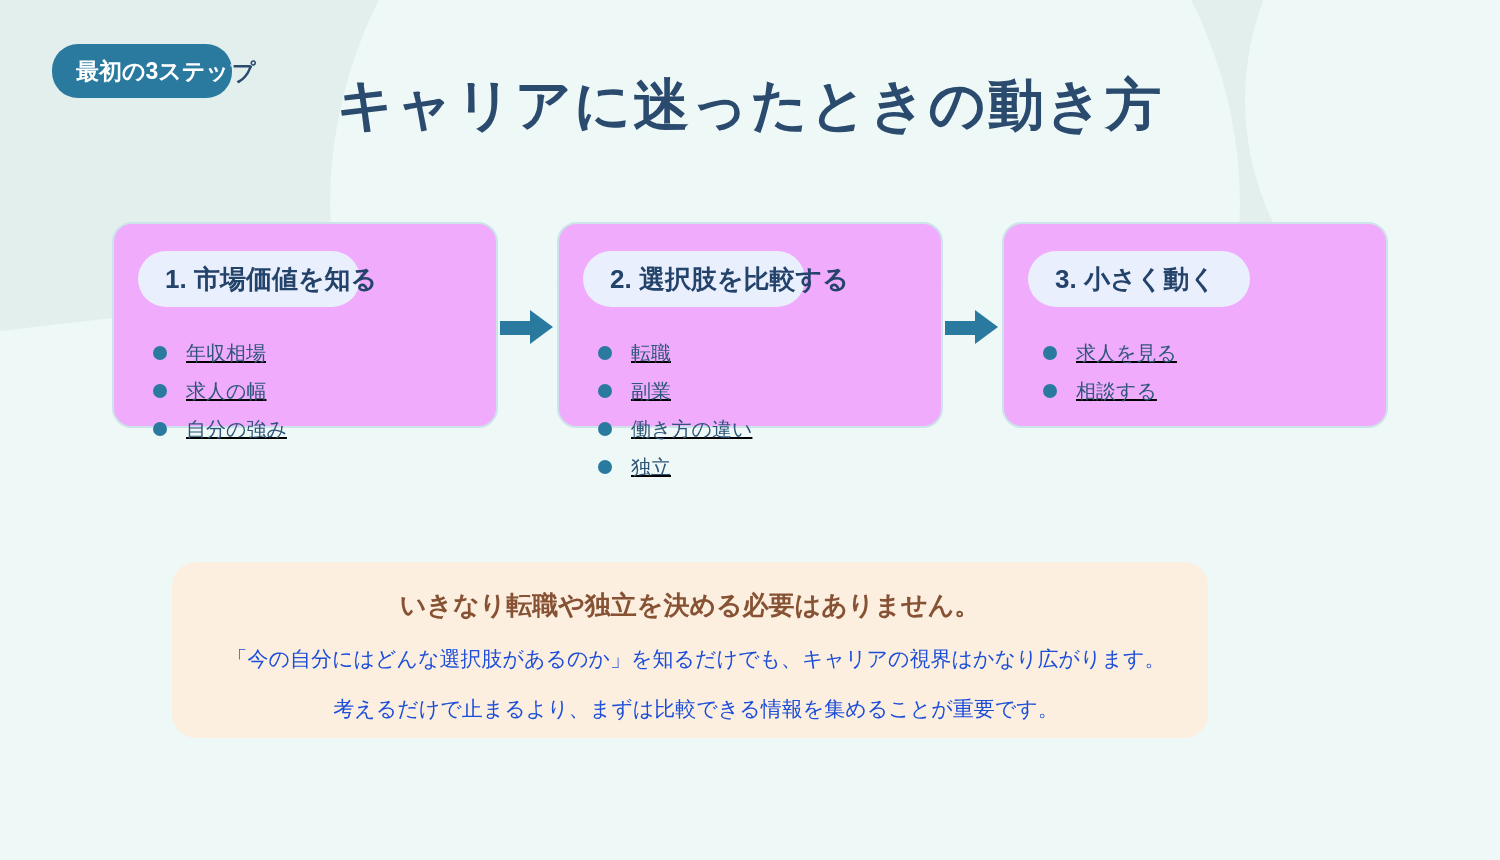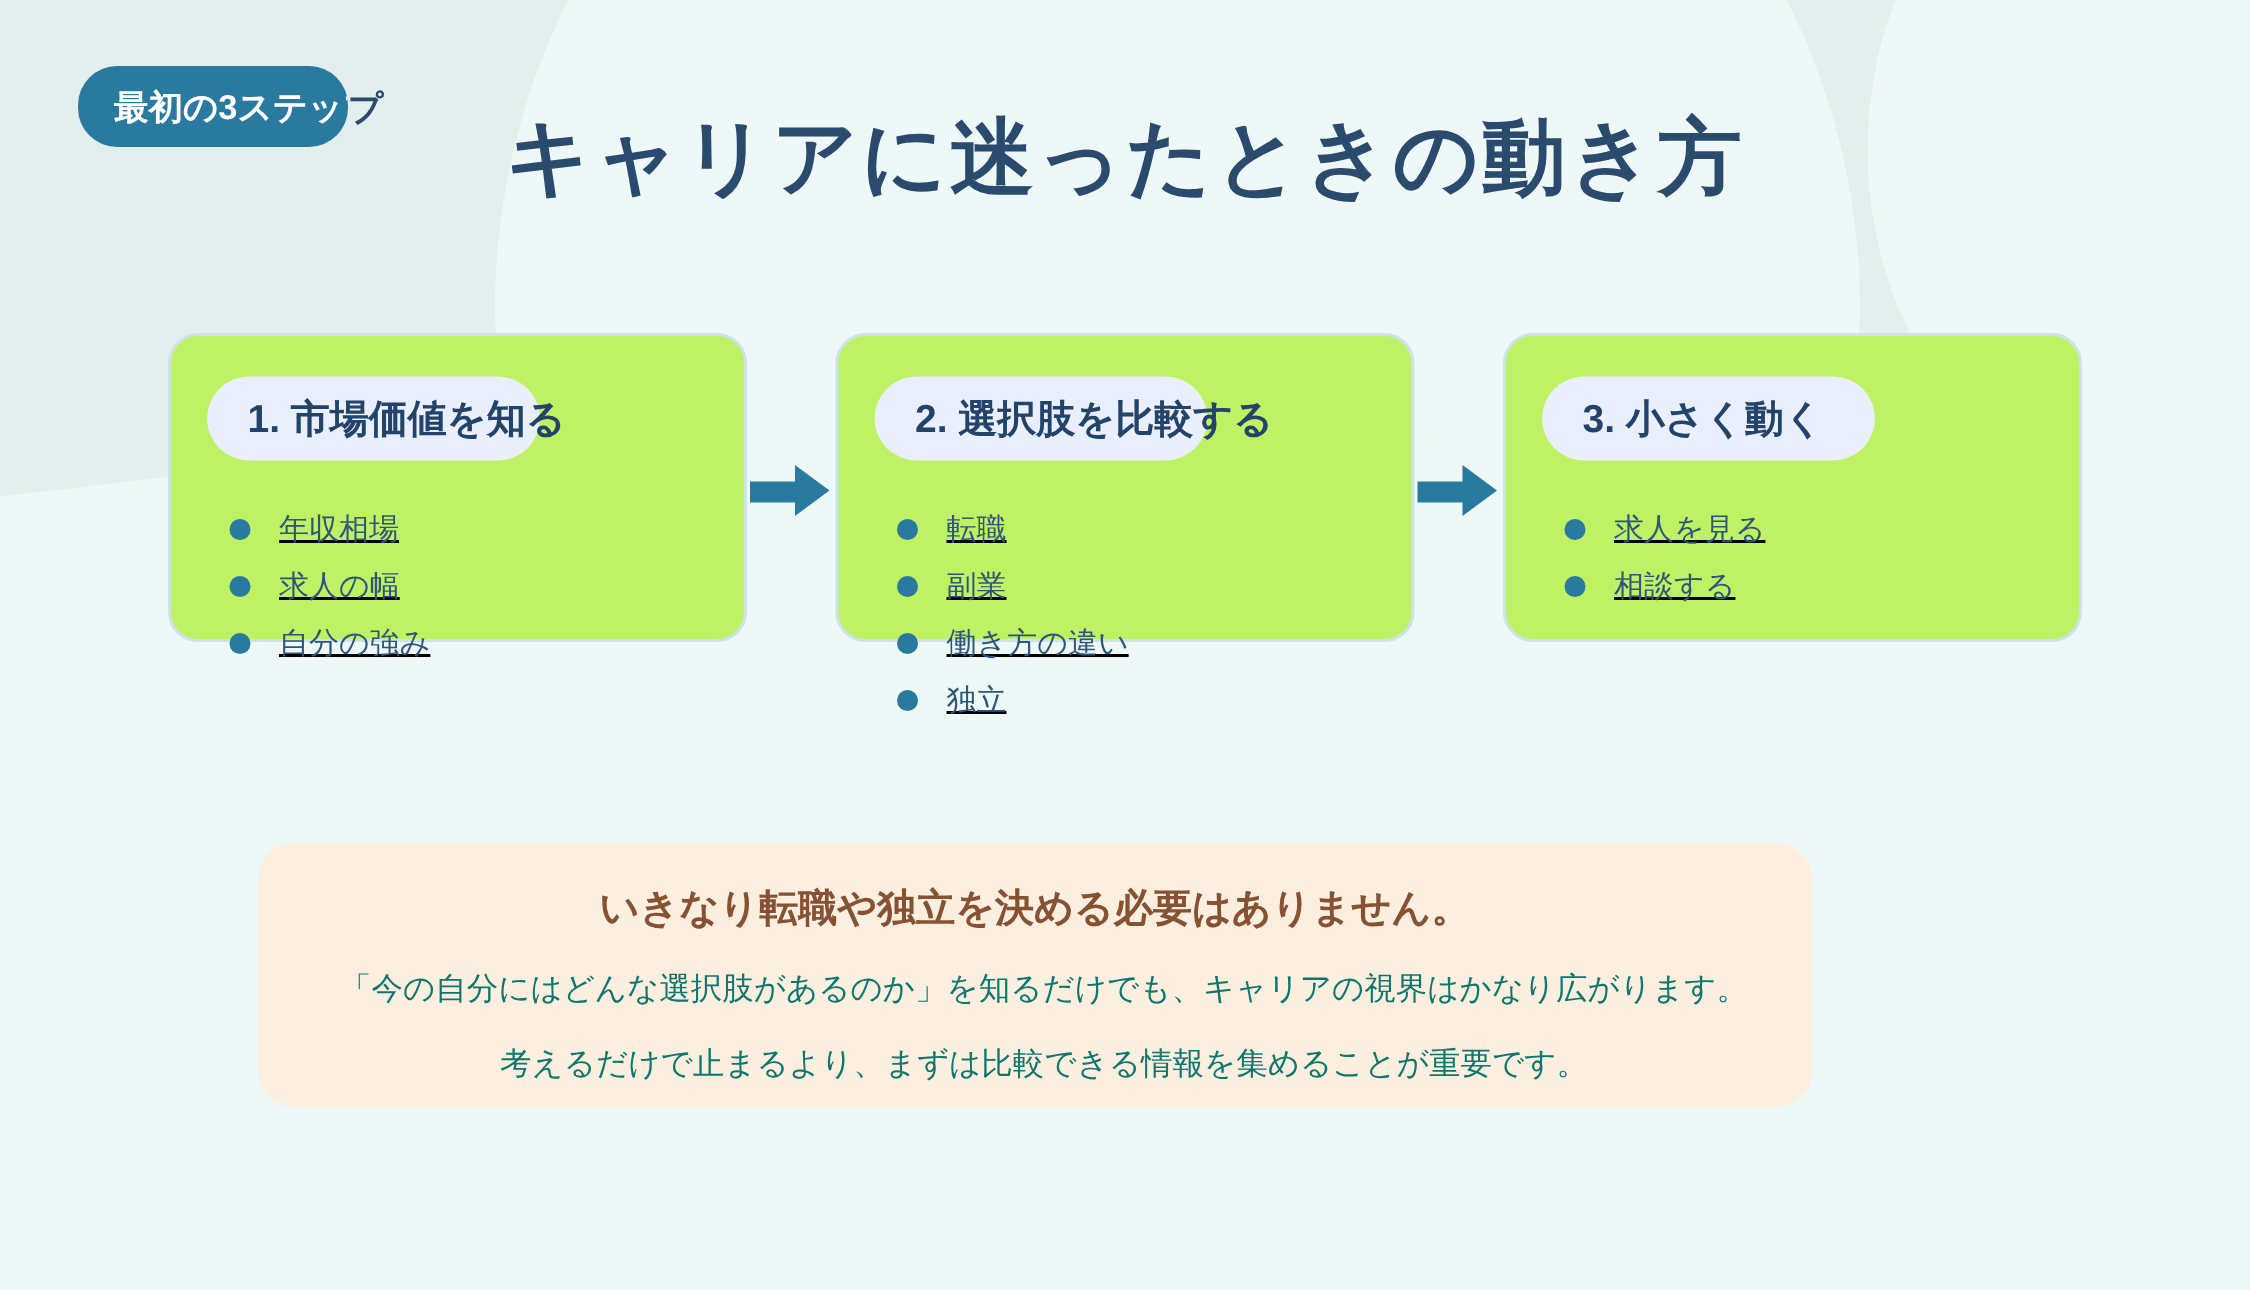--- a/index.html
+++ b/index.html
@@ -35,21 +35,21 @@
   
   .title {
     position: absolute; left: 0; top: 68px; width: 1500px;
     text-align: center; font-size: 56px; font-weight: bold;
     color: #2a4a6e; letter-spacing: 2px; z-index: 4;
   }
 
   
   .card {
     position: absolute; top: 222px; width: 386px; height: 206px;
-    background: #bef264; border: 2px solid #cce3ea; border-radius: 20px;
+    background: #f0abfc; border: 2px solid #cce3ea; border-radius: 20px;
     z-index: 4;
   }
   .card-1 { left: 112px; }
   .card-2 { left: 557px; }
   .card-3 { left: 1002px; }
 
   .card-pill {
     margin: 27px 0 0 24px; width: 222px; height: 56px;
     background: #e9effc; border-radius: 28px;
   }
@@ -79,21 +79,21 @@
     border-top: 17.5px solid transparent;
     border-bottom: 17.5px solid transparent;
   }
 
   
   .note {
     position: absolute; left: 172px; top: 562px; width: 1036px; height: 176px;
     background: #fcefe0; border-radius: 24px; text-align: center; z-index: 4;
   }
   .note-heading { margin-top: 26px; font-size: 26px; font-weight: bold; color: #875234; }
-  .note-line { margin-top: 22px; font-size: 21px; color: #0f766e; padding-left: 12px; }
+  .note-line { margin-top: 22px; font-size: 21px; color: #1d4ed8; padding-left: 12px; }
 </style>
 </head>
 <body>
 
 <div>
   <div class="blob blob-center"></div>
   <div class="blob blob-right"></div>
   <div class="blob blob-bottom"></div>
 </div>
 

